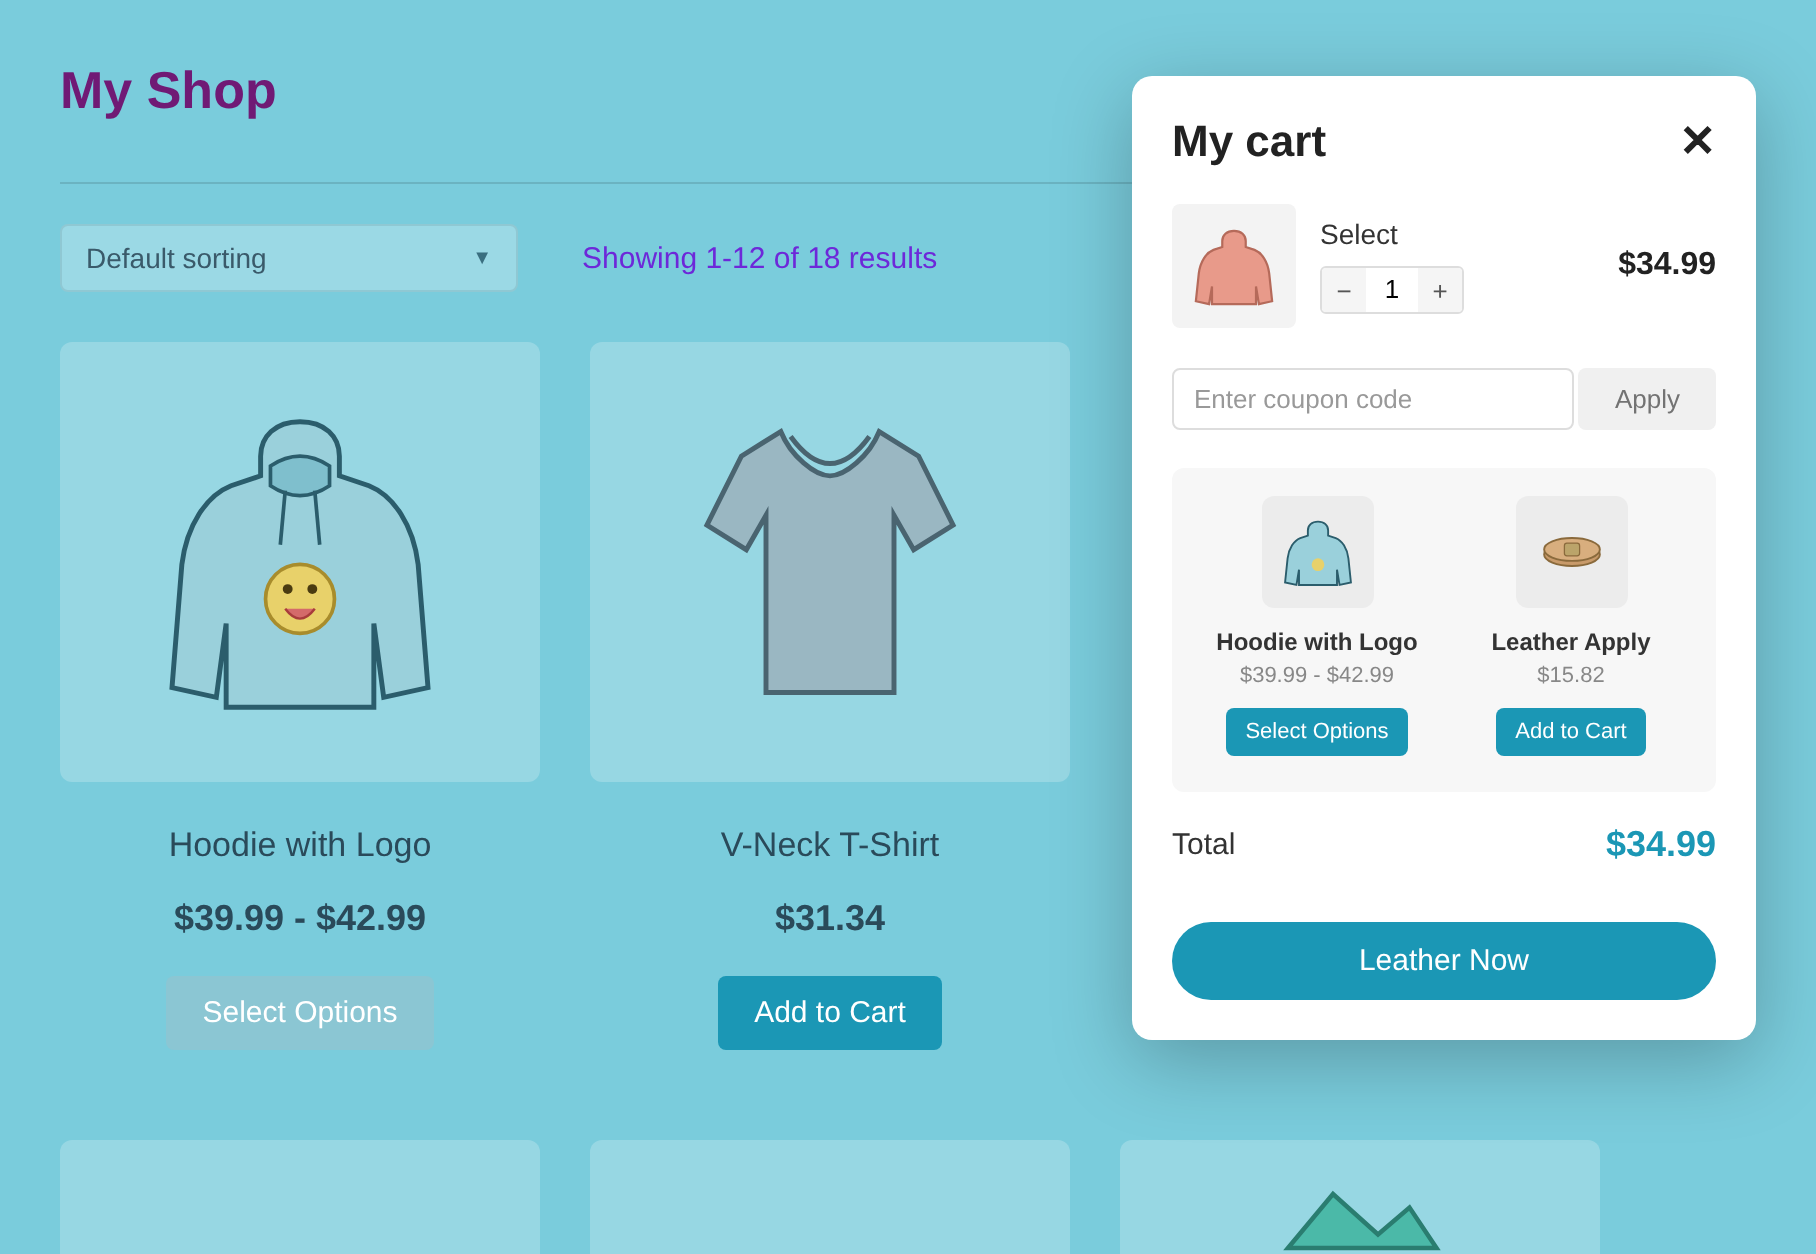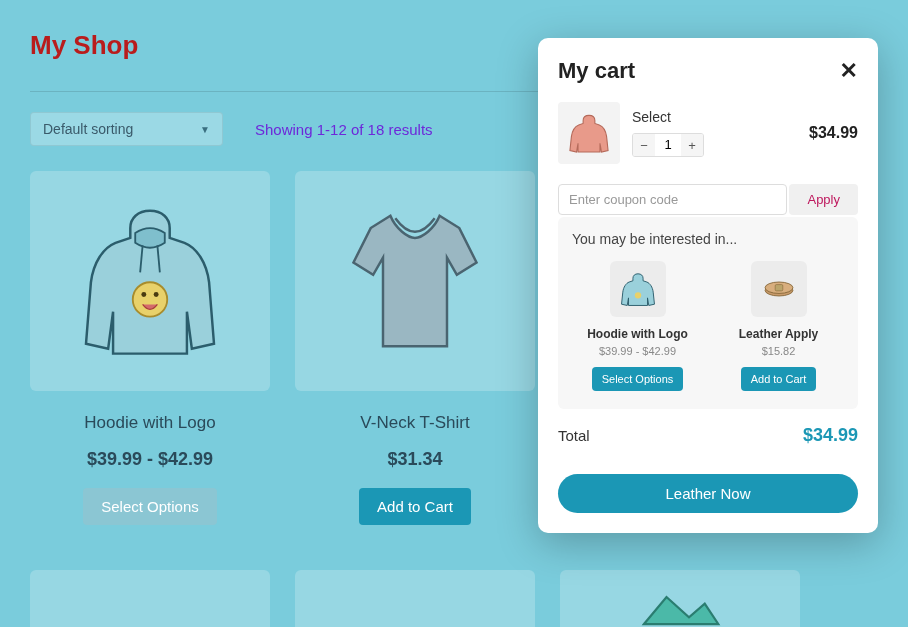--- a/index.html
+++ b/index.html
@@ -10,40 +10,40 @@
     height: 627px;
     overflow: hidden;
     position: relative;
   }
   .page {
     padding: 30px 30px 0 30px;
   }
   .shop-title {
     font-size: 26px;
     font-weight: 700;
-    color: #b91c1c;
+    color: #701a75;
     margin-bottom: 30px;
   }
   .divider {
     border: none;
     border-top: 1px solid rgba(0,0,0,0.12);
     margin-bottom: 20px;
   }
   .controls-row {
     display: flex;
     align-items: center;
     gap: 32px;
     margin-bottom: 25px;
   }
   .sort-dropdown {
     background: rgba(255,255,255,0.25);
     border: 1px solid rgba(0,0,0,0.08);
     border-radius: 4px;
     padding: 8px 12px;
-    width: 193px;
+    width: 229px;
     display: flex;
     justify-content: space-between;
     align-items: center;
     color: #3a5a6a;
     font-size: 14px;
     cursor: pointer;
   }
   .chevron-down {
     font-size: 10px;
     color: #3a6f80;
@@ -99,21 +99,21 @@
     gap: 25px;
     margin-top: 45px;
   }
   .row2 .product-img-wrap { height: 80px; }
 
   
   .cart-panel {
     position: absolute;
     top: 38px;
     right: 30px;
-    width: 340px;
+    width: 312px;
     background: #fff;
     border-radius: 10px;
     box-shadow: 0 10px 40px rgba(0,0,0,0.25);
     padding: 20px;
   }
   .cart-header {
     display: flex;
     justify-content: space-between;
     align-items: center;
     margin-bottom: 18px;
@@ -179,39 +179,39 @@
     background: #fff;
   }
   .cart-item-price {
     font-size: 16px;
     font-weight: 700;
     color: #222;
   }
   .coupon-row {
     display: flex;
     gap: 2px;
-    margin-bottom: 2px;
+    margin-bottom: 19px;
   }
   .coupon-input {
     flex: 1;
     border: 1px solid #ddd;
     border-radius: 4px;
     padding: 7px 10px;
     font-size: 13px;
     color: #555;
   }
   .coupon-input::placeholder { color: #999; }
   .apply-btn {
     background: #f0f0f0;
     border: none;
     border-radius: 4px;
     padding: 7px 18px;
     font-size: 13px;
     cursor: pointer;
-    color: #be185d;
+    color: #737373;
   }
   .suggest-box {
     background: #f7f7f7;
     border-radius: 6px;
     padding: 14px 14px 18px 14px;
     margin-bottom: 16px;
   }
   .suggest-title {
     font-size: 14px;
     color: #444;
@@ -366,21 +366,20 @@
     </div>
     <div class="cart-item-price">$34.99</div>
   </div>
 
   <div class="coupon-row">
     <input class="coupon-input" placeholder="Enter coupon code" style="">
     <button class="apply-btn">Apply</button>
   </div>
 
   <div class="suggest-box">
-    <div class="suggest-title">You may be interested in...</div>
     <div class="suggest-grid">
       <div class="suggest-card">
         <div class="suggest-thumb">
           <svg class="tiny" viewBox="0 0 60 60">
             <path d="M30 6 C25 6 22 9 22 13 L22 17 L16 19 C11 21 7 27 6 35 L4 54 L13 56 L15 44 L15 56 L45 56 L45 44 L47 56 L56 54 L54 35 C53 27 49 21 44 19 L38 17 L38 13 C38 9 35 6 30 6 Z" fill="#9ad0db" stroke="#2b5d6c" stroke-width="1.5"></path>
             <circle cx="30" cy="40" r="5" fill="#e8d16a"></circle>
           </svg>
         </div>
         <div class="suggest-name">Hoodie with Logo</div>
         <div class="suggest-price">$39.99 - $42.99</div>

